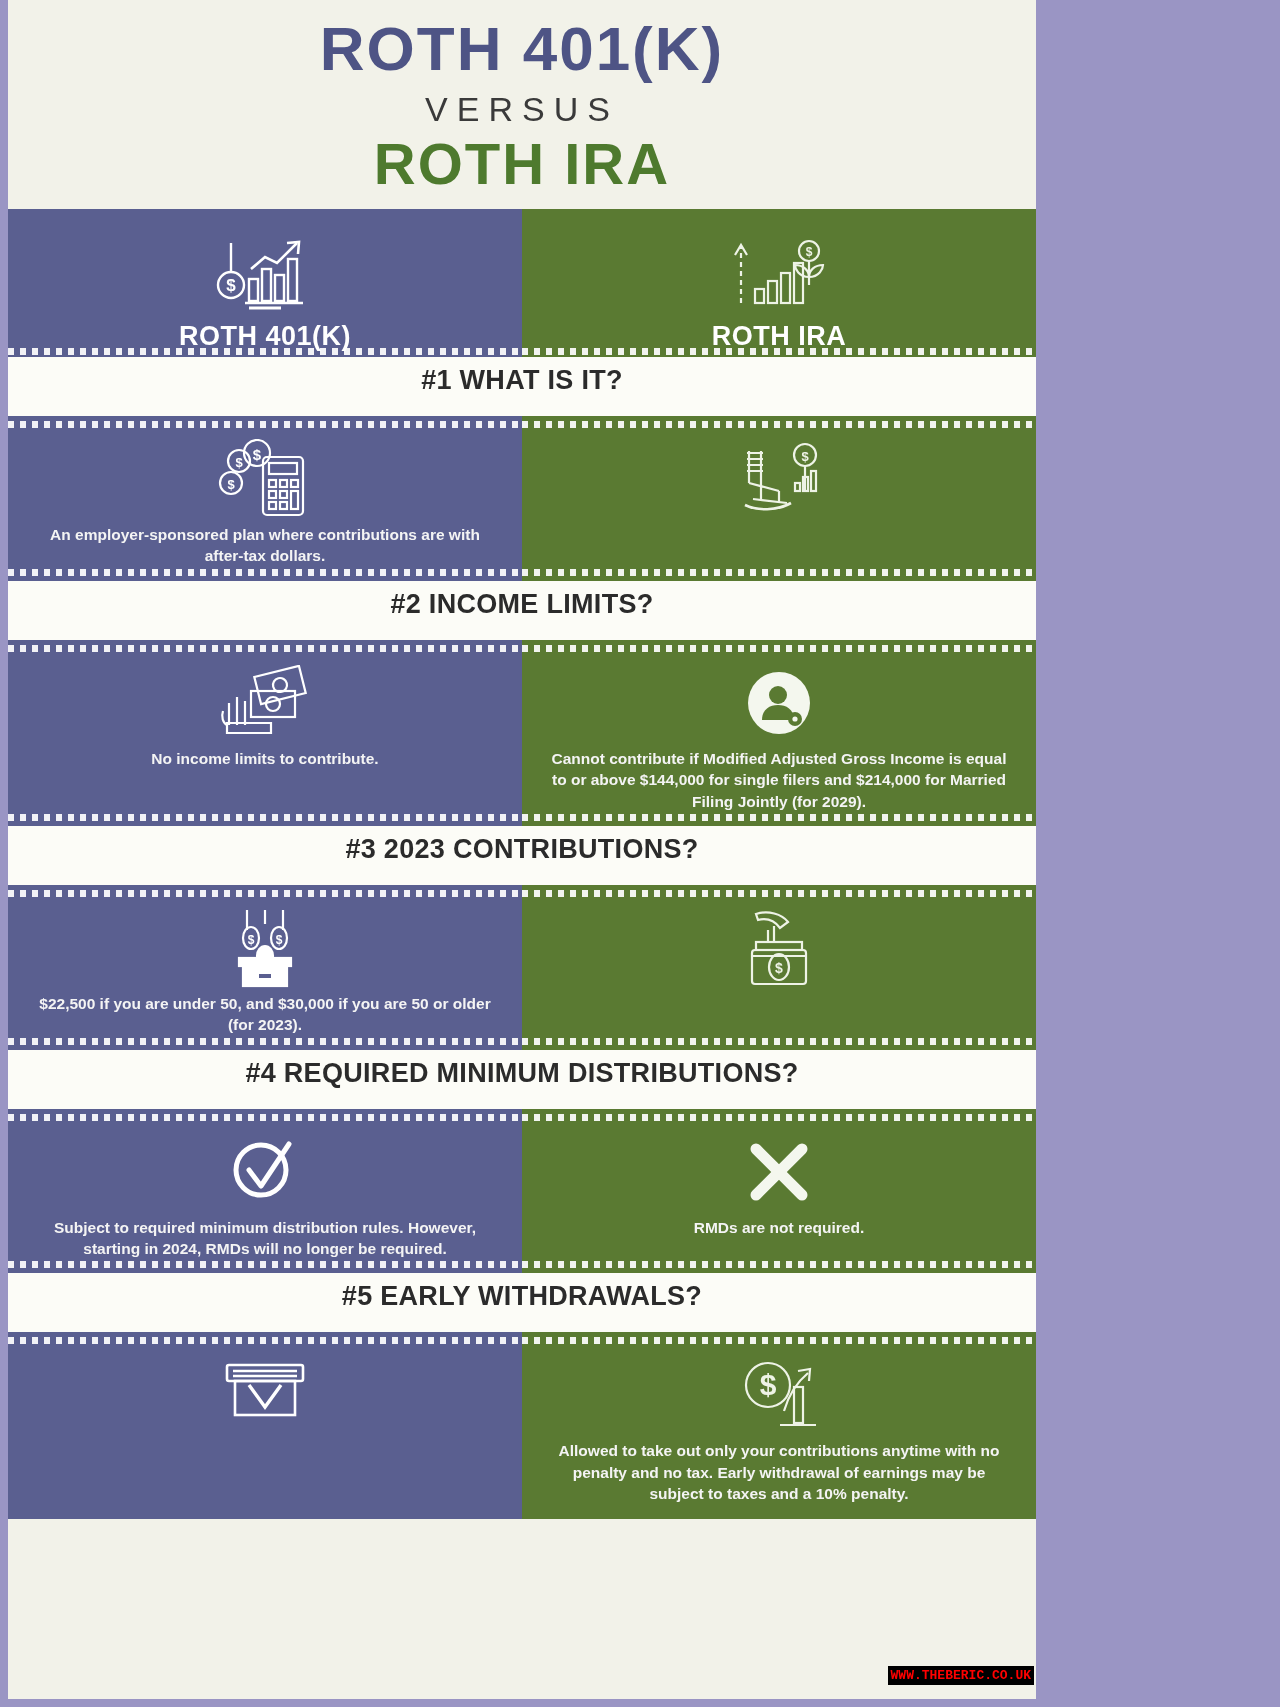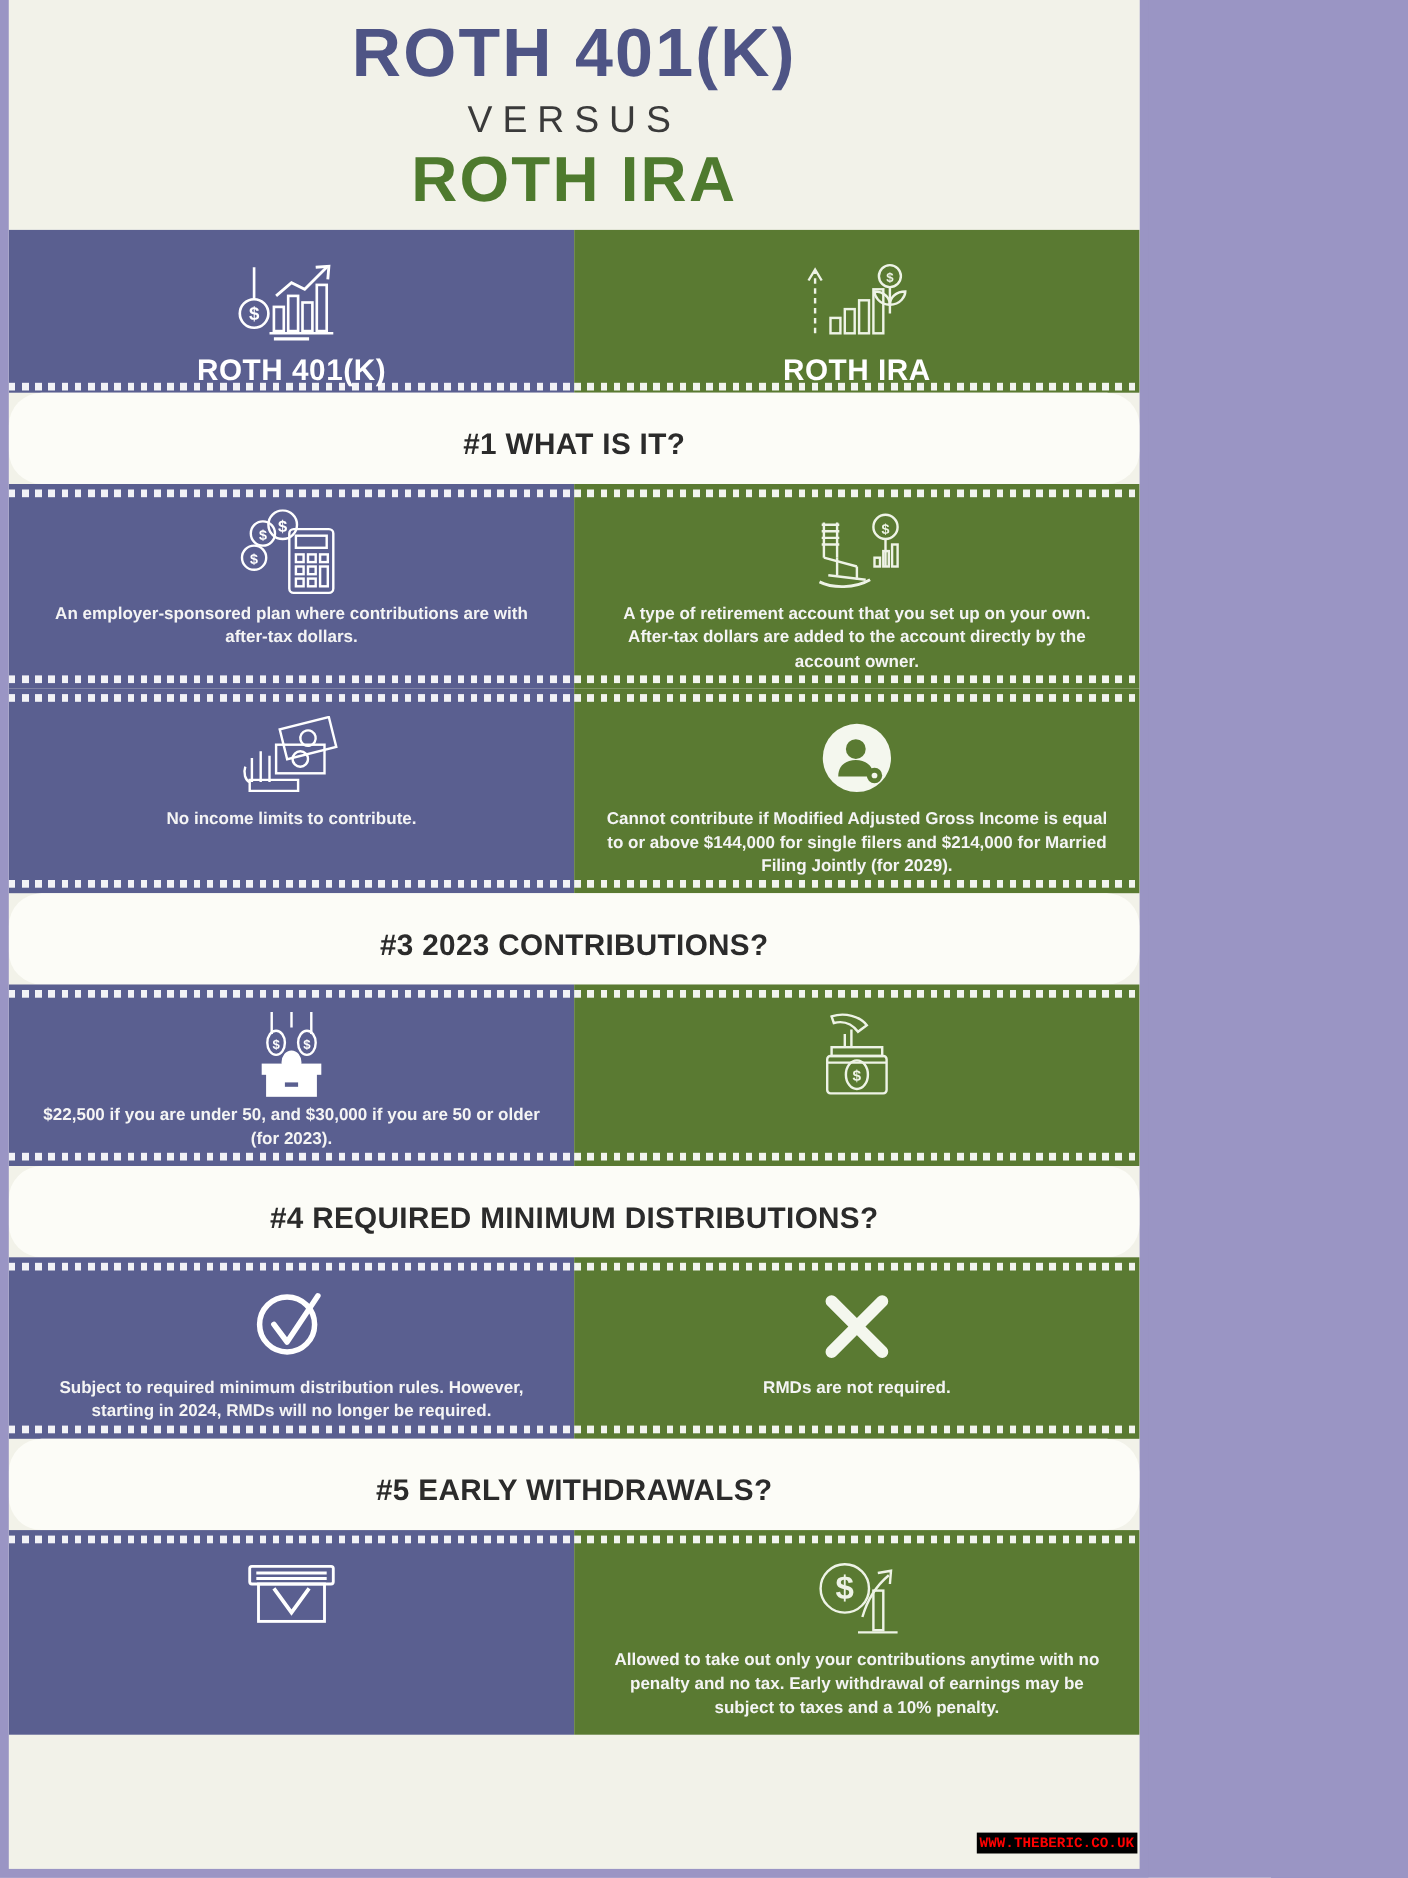--- a/index.html
+++ b/index.html
@@ -110,23 +110,22 @@
   }
 
   
   .band-head .cell{padding-bottom:22px;padding-top:18px;height:148px;}
   .band-head .dash-bot{bottom:2px;}
 
   
   .sec-head{
     background:#fcfcf7;
     text-align:center;
-    padding:32px 0 20px 0;
+    padding:8px 0 20px 0;
     position:relative;
-    border-radius:30px;
   }
   .sec-head-txt{
     font-size:27px;
     font-weight:bold;
     color:#2b2b2b;
     letter-spacing:.3px;
   }
 
   
   .watermark{
@@ -241,24 +240,26 @@
             <path d="M18 12 L18 44"></path>
             <path d="M30 12 L30 44"></path>
             <path d="M16 14 L32 14 M16 20 L32 20 M16 26 L32 26 M16 32 L32 32"></path>
             <path d="M18 44 L48 52"></path>
             <path d="M30 44 L30 60"></path>
             <path d="M48 52 L48 64"></path>
             <path d="M22 60 L56 64"></path>
             <path d="M14 66 C26 72 46 72 60 64" stroke-width="2.6"></path>
           </svg>
         </div>
-        <div class="card-text">A type of retirement account that you set up on your own. After-tax dollars are added to the account directly by the account owner.</div>
-      </div>
-    </div>
-
+      </div>
+    </div>
+
+    <div class="sec-head">
+      <span class="sec-head-txt">#2 INCOME LIMITS?</span>
+    </div>
     <div class="band">
       <div class="cell left">
         <div class="dash-top"></div>
         <div class="dash-bot"></div>
         <div class="icon-wrap">
           <svg width="96" height="76" viewBox="0 0 96 76" fill="none" stroke="#ffffff" stroke-width="2.2">
             <rect x="40" y="6" width="46" height="28" transform="rotate(-14 63 20)"></rect>
             <circle cx="63" cy="20" r="7" transform="rotate(-14 63 20)"></circle>
             <rect x="34" y="26" width="44" height="26"></rect>
             <circle cx="56" cy="39" r="7"></circle>

